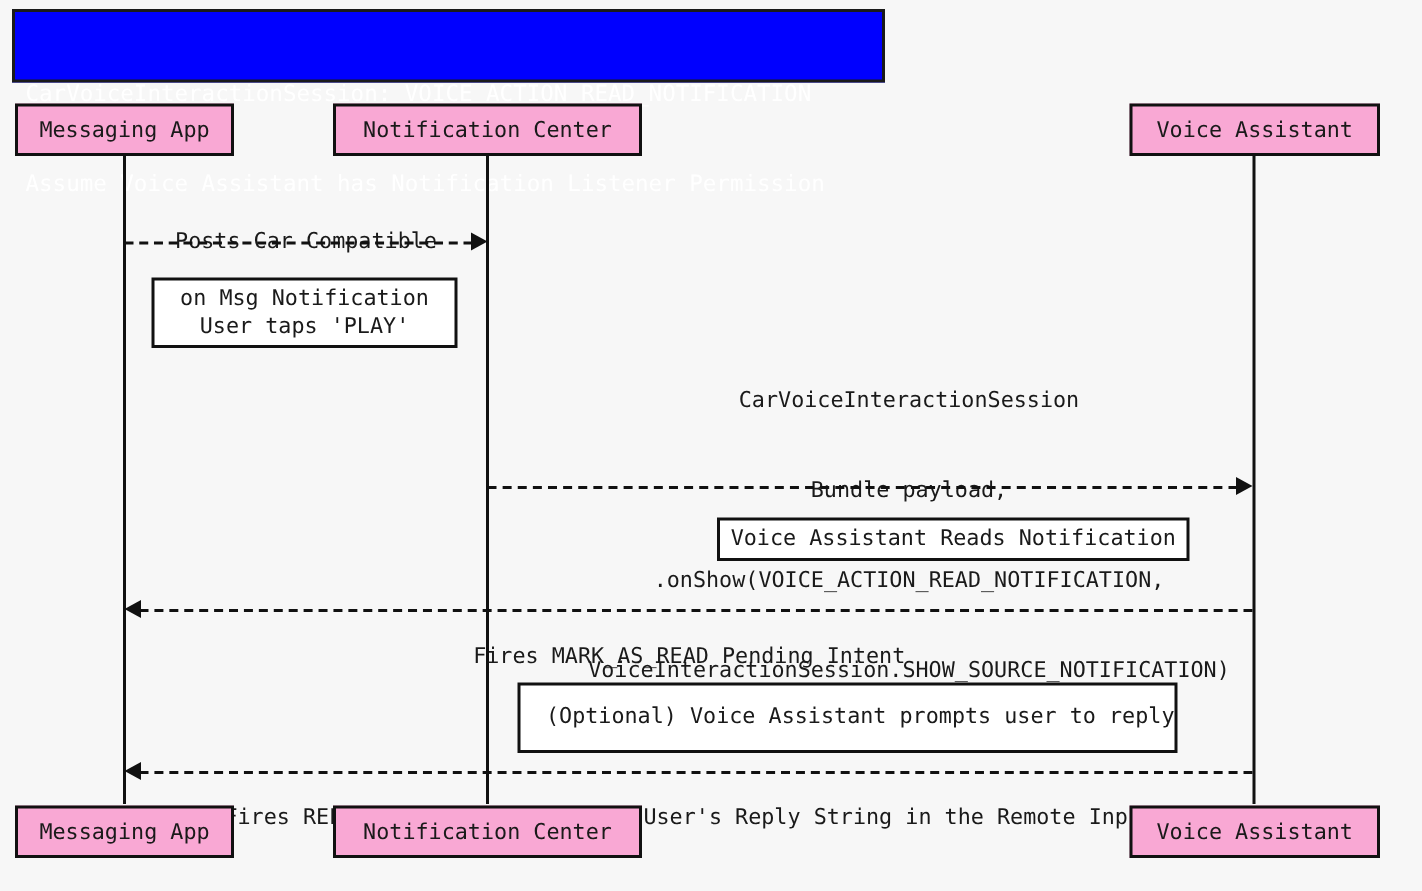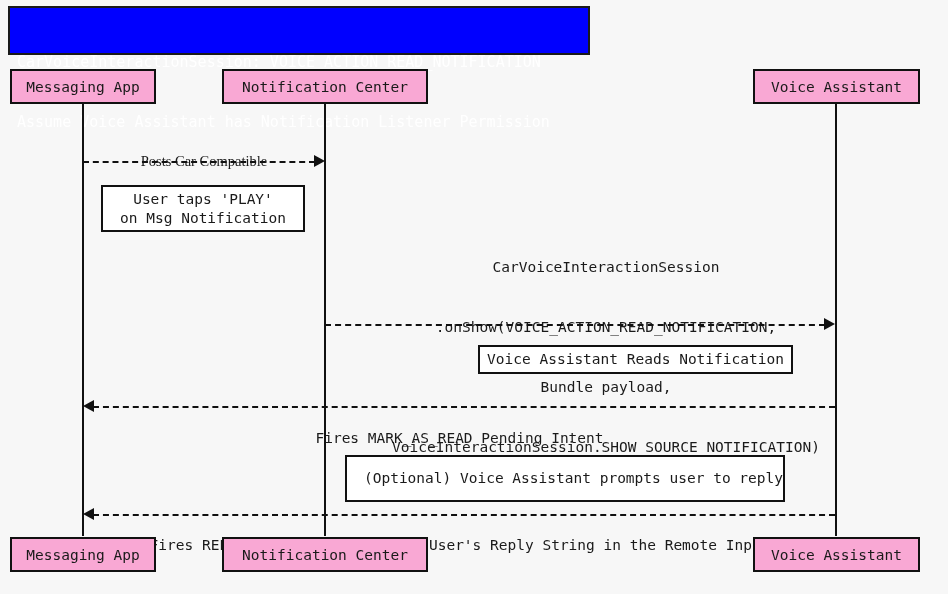--- a/index.html
+++ b/index.html
@@ -114,35 +114,35 @@
     <span>Messaging App</span>
   </div>
   <div class="participant" style="left:222px; top:69px; width:206px;">
     <span>Notification Center</span>
   </div>
   <div class="participant" style="left:753px; top:69px; width:167px;">
     <span>Voice Assistant</span>
   </div>
 
   <div class="msg-label" style="left:83px; top:111px; width:242px;">
-    <span style="display:block;font-family:Liberation Serif, serif;">Posts Car Compatible</span>
+    <span style="display:block;">Posts Car Compatible</span>
     <span style="display:block;">Messaging Notification</span>
   </div>
   <div class="arrow-line" style="left:83px; top:161px; width:232px;"></div>
   <div class="arrow-head right" style="left:314px; top:155px;"></div>
 
   <div class="note" style="left:101px; top:185px; width:204px; height:47px;">
+    <span>on Msg Notification</span>
     <span>User taps 'PLAY'</span>
-    <span>on Msg Notification</span>
   </div>
 
   <div class="msg-label" style="left:325px; top:217px; width:562px;">
     <span style="display:block;">CarVoiceInteractionSession</span>
+    <span style="display:block;">Bundle payload,</span>
     <span style="display:block;">.onShow(VOICE_ACTION_READ_NOTIFICATION,</span>
-    <span style="display:block;">Bundle payload,</span>
     <span style="display:block;">VoiceInteractionSession.SHOW_SOURCE_NOTIFICATION)</span>
   </div>
   <div class="arrow-line" style="left:325px; top:324px; width:500px;"></div>
   <div class="arrow-head right" style="left:824px; top:318px;"></div>
 
   <div class="note" style="left:478px; top:345px; width:315px; height:29px;">
     <span>Voice Assistant Reads Notification</span>
   </div>
 
   <div class="msg-label" style="left:84px; top:388px; width:751px;">

